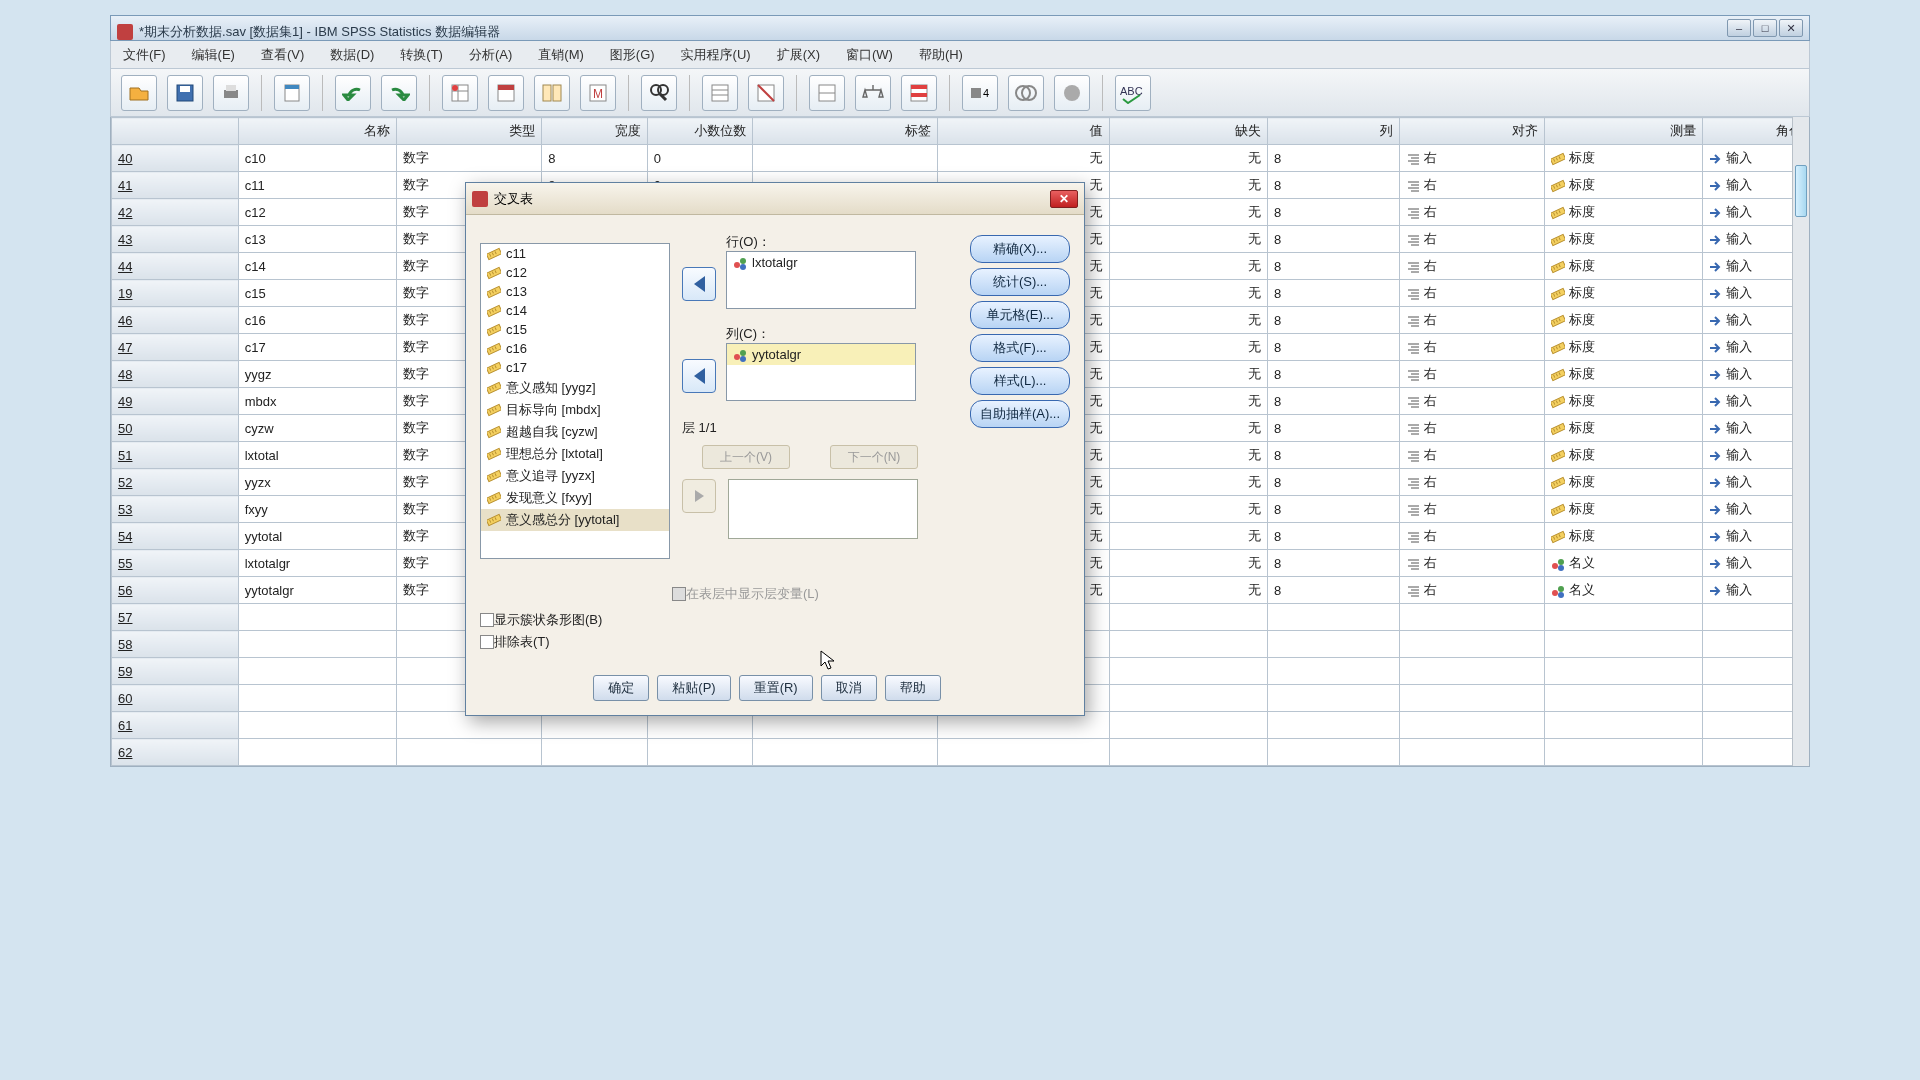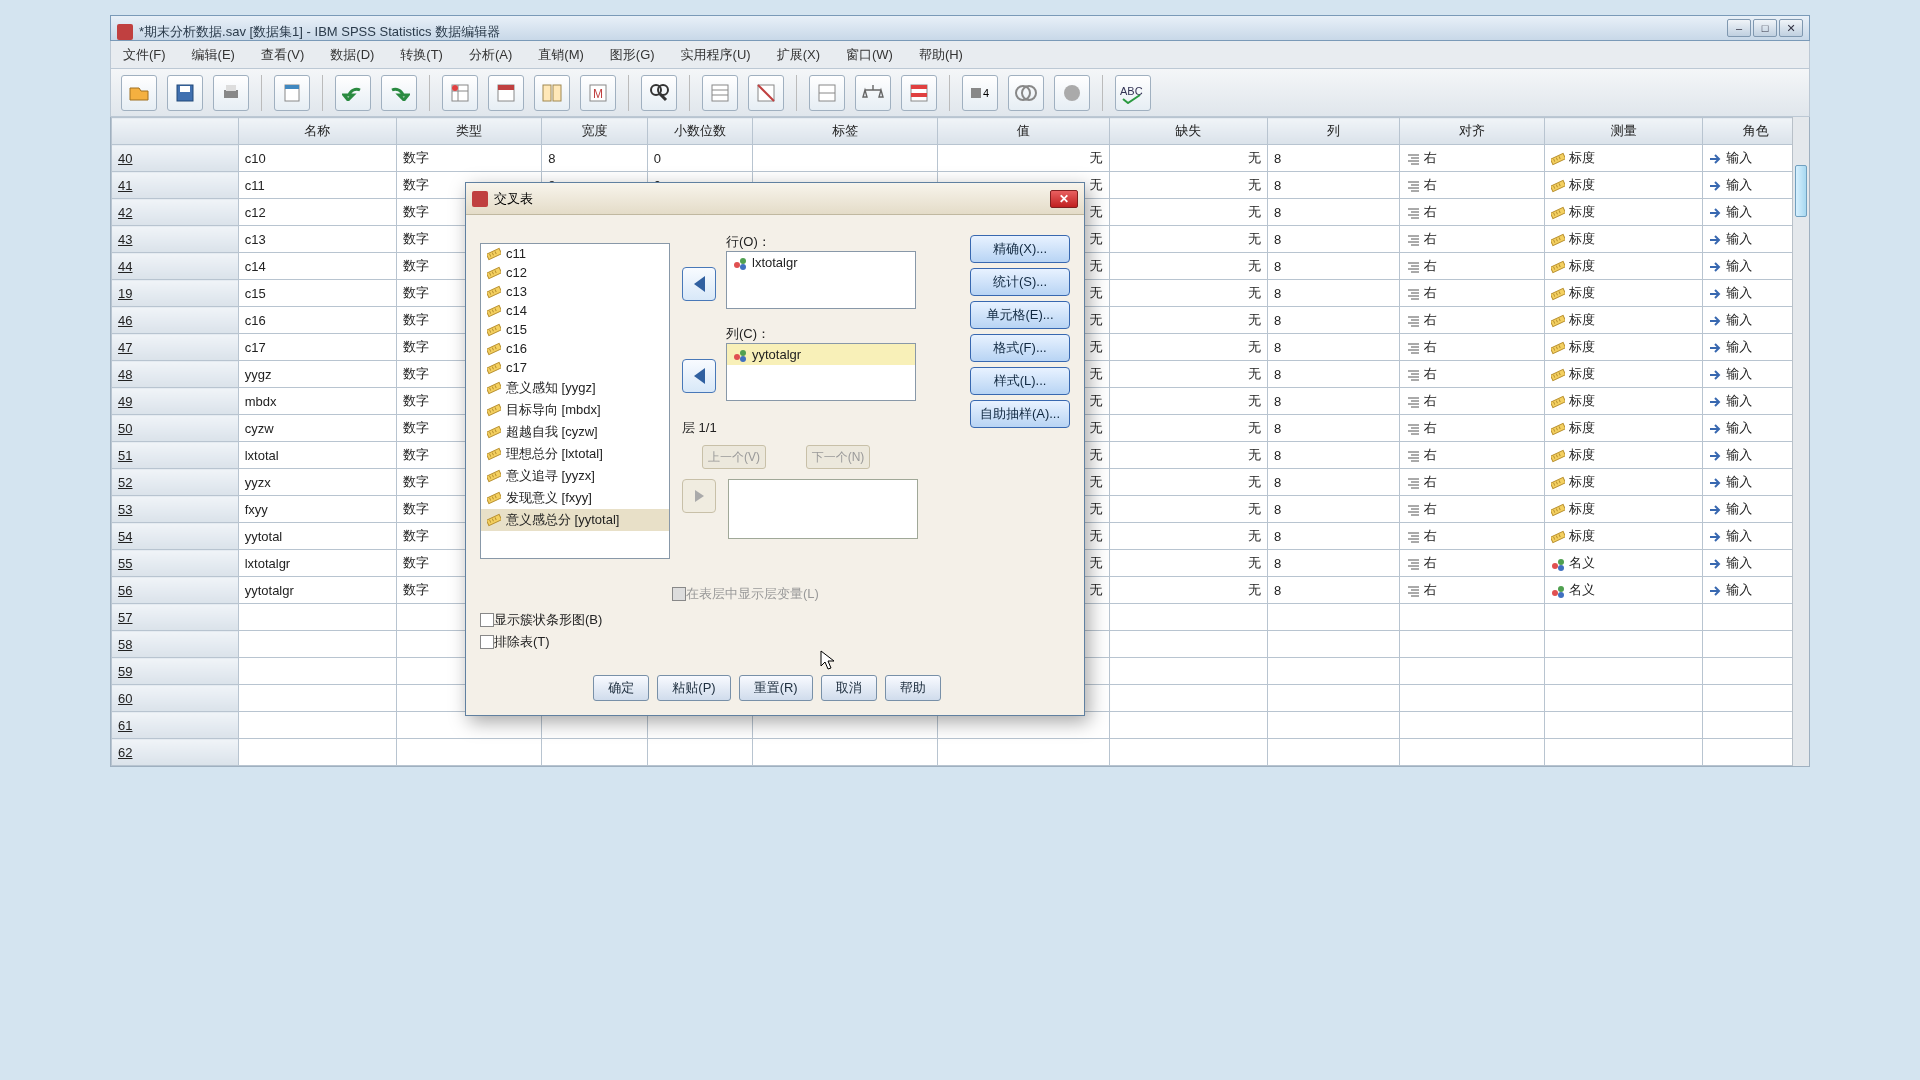--- a/index.html
+++ b/index.html
@@ -86,21 +86,21 @@
     height: 27px;
     padding: 0 6px;
     font-size: 13px;
     color: #222;
     overflow:hidden;
     white-space:nowrap;
   }
   table.spss-grid th {
     background: linear-gradient(to bottom,#f0f4f8,#dae2ea);
     font-weight: normal;
-    text-align: center;
+    text-align: right;
   }
   .rownum {
     background: linear-gradient(to bottom,#f0f4f8,#dae2ea);
     text-align: left;
     width: 70px;
     color:#3a5a8a;
     text-decoration:underline;
   }
   .cell-left { text-align:left; }
   .cell-right { text-align:right; }
@@ -177,30 +177,30 @@
     background:#fff; border:1px solid #8898a8;
   }
   .target-row { background:#fff; color:#222; padding:3px 6px; display:flex; align-items:center; gap:5px; font-size:13px; }
   .target-col-item { background:#f8f0b8; }
   .nominal-dot {
     display:inline-block; width:14px; height:14px; position:relative;
   }
   .opt-btn {
     width: 100px; height: 28px;
     background: linear-gradient(to bottom,#e8f2ff,#b8d4f4);
-    border:1px solid #3868b0; border-radius:4px;
+    border:1px solid #3868b0; border-radius:12px;
     color:#102840; font-size:13px;
     display:flex; align-items:center; justify-content:center;
     cursor:pointer; margin-bottom:5px;
   }
   .layer-panel {
     position:absolute; left:216px; top:204px; width:255px;
   }
   .layer-nav-btn {
-    width:64px; height:24px;
+    width:88px; height:24px;
     background:#ece8dc; border:1px solid #c8c0a8; color:#999;
     border-radius:3px; font-size:12px;
   }
   .layer-move-btn {
     width:34px; height:34px;
     background:#f0ece0; border:1px solid #c8c0a8; border-radius:4px;
     display:flex;align-items:center;justify-content:center;
   }
   .layer-box {
     width:190px; height:60px; background:#fff; border:1px solid #a0a898;

